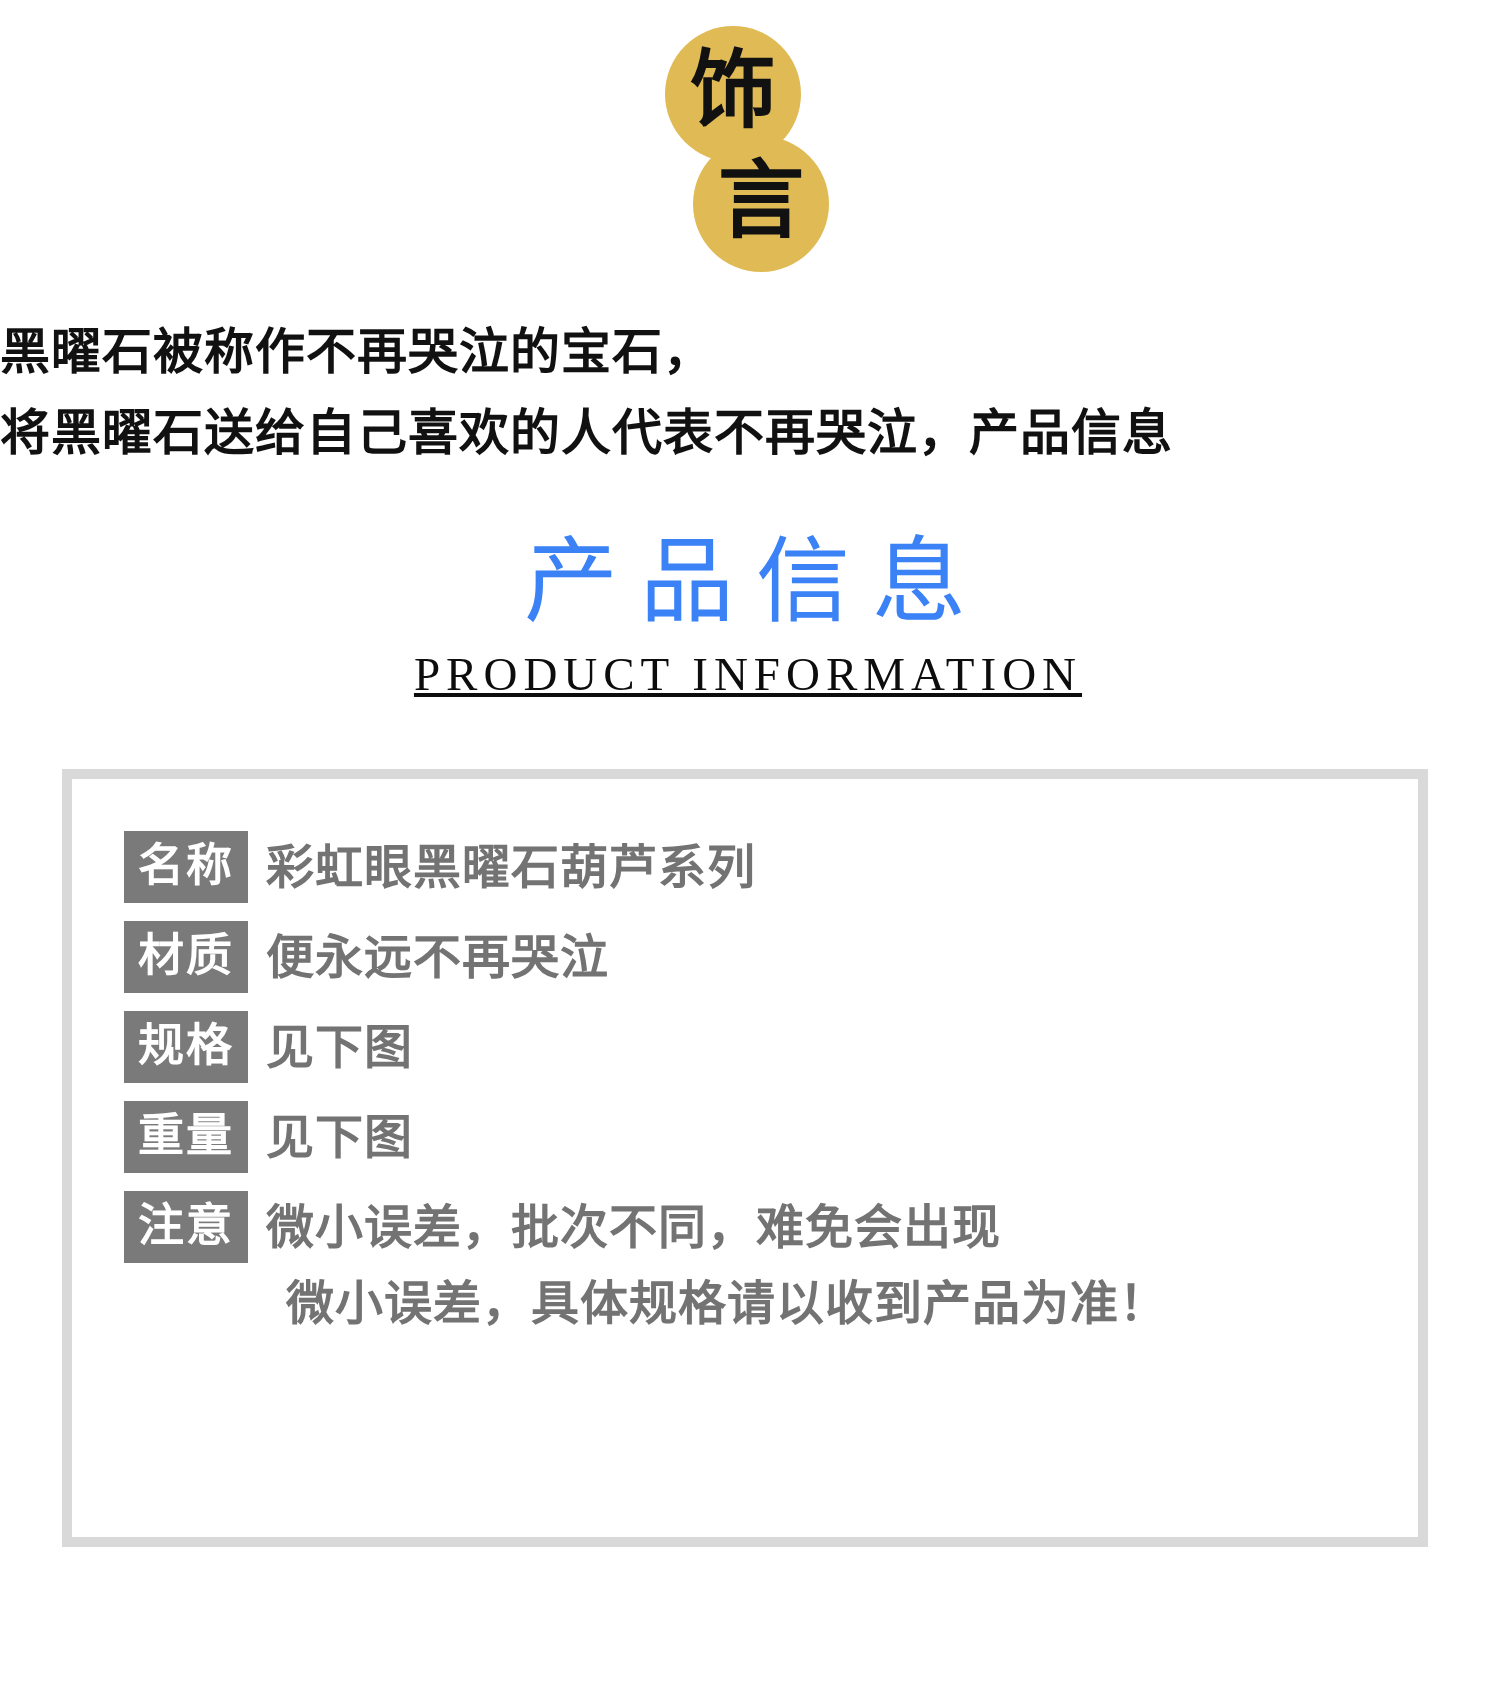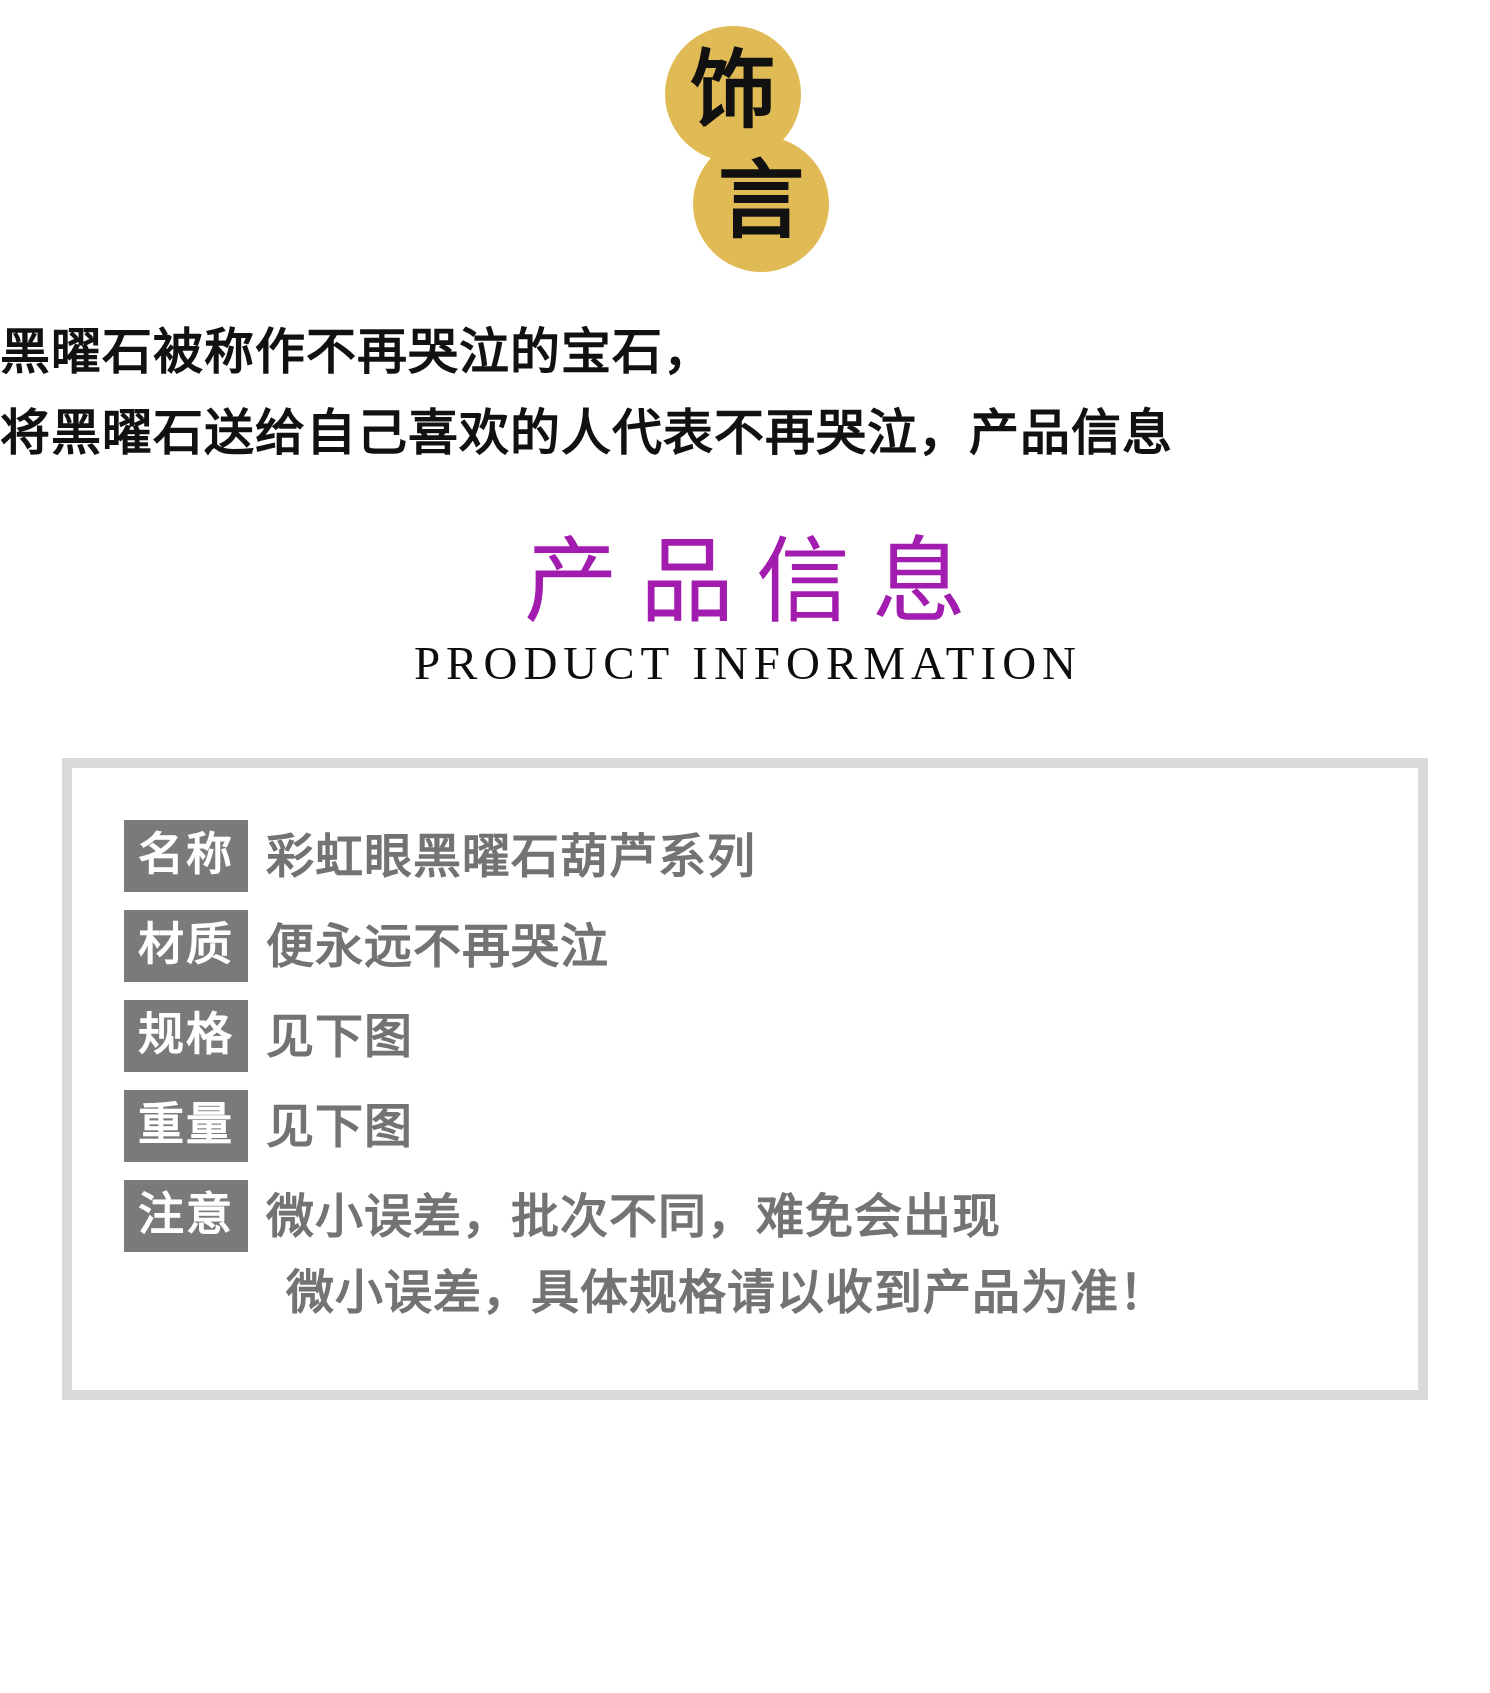--- a/index.html
+++ b/index.html
@@ -88,40 +88,41 @@
   .section-head {
     margin-top: 54px;
     text-align: center;
   }
   .section-head .cn {
     font-family: "Liberation Serif", "DejaVu Serif", serif;
     font-size: 94px;
     font-weight: 400;
     letter-spacing: 22px;
     line-height: 1.15;
-    color: #a21caf;
+    color: #3b82f6;
     text-indent: 22px;
     margin-top: 40px;
   }
   .section-head .en {
-    margin-top: 0;
+    margin-top: 11px;
     font-family: "Liberation Serif", "DejaVu Serif", serif;
     font-size: 47px;
     font-weight: 400;
     letter-spacing: 6px;
     color: #0d0d0d;
     text-indent: 6px;
+    text-decoration: underline;
   }
 
   
   .info-box {
     margin: 68px 62px 0 62px;
     border: 10px solid #d9d9d9;
     box-sizing: border-box;
-    height: 642px;
+    height: 778px;
     padding: 52px 0 0 52px;
   }
   .info-row {
     display: flex;
     align-items: flex-start;
     margin-bottom: 18px;
   }
   .info-label {
     flex: 0 0 auto;
     background: #7a7a7a;

